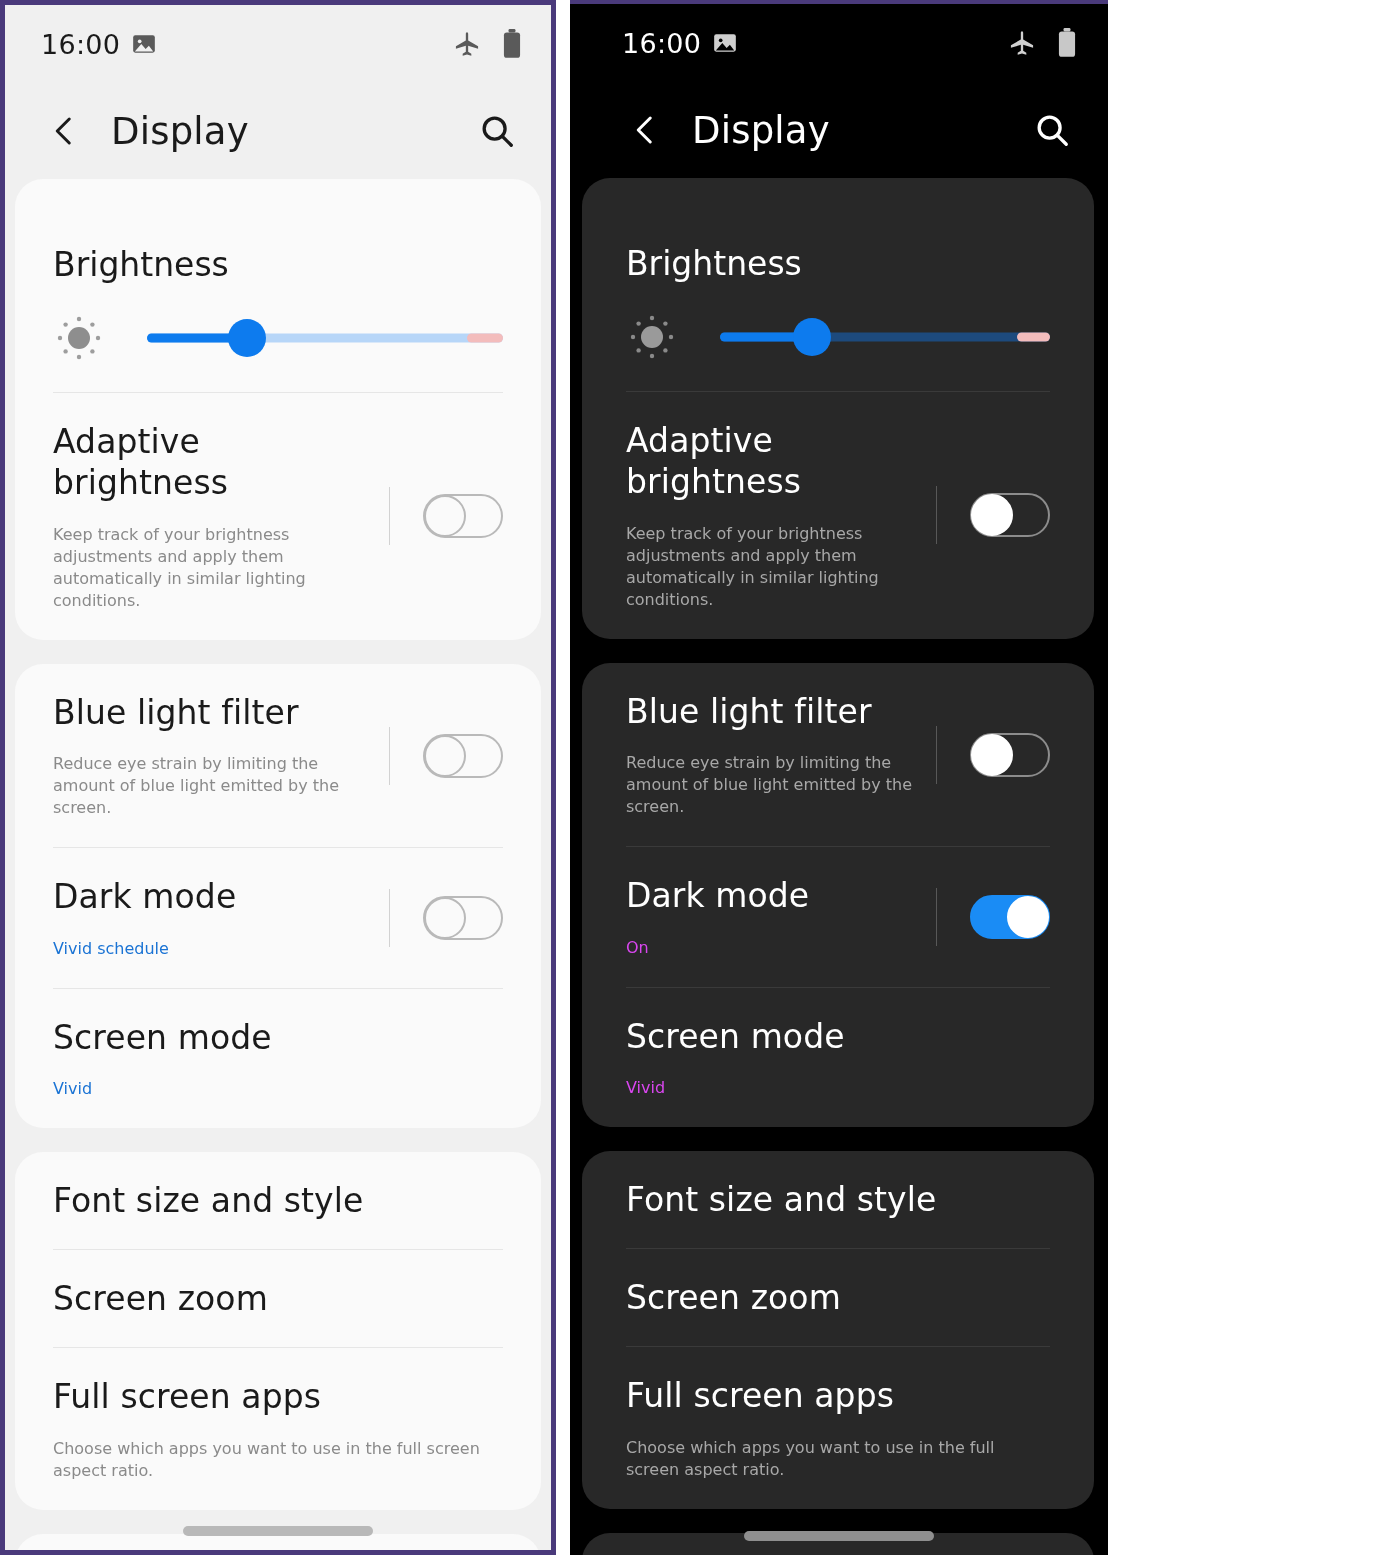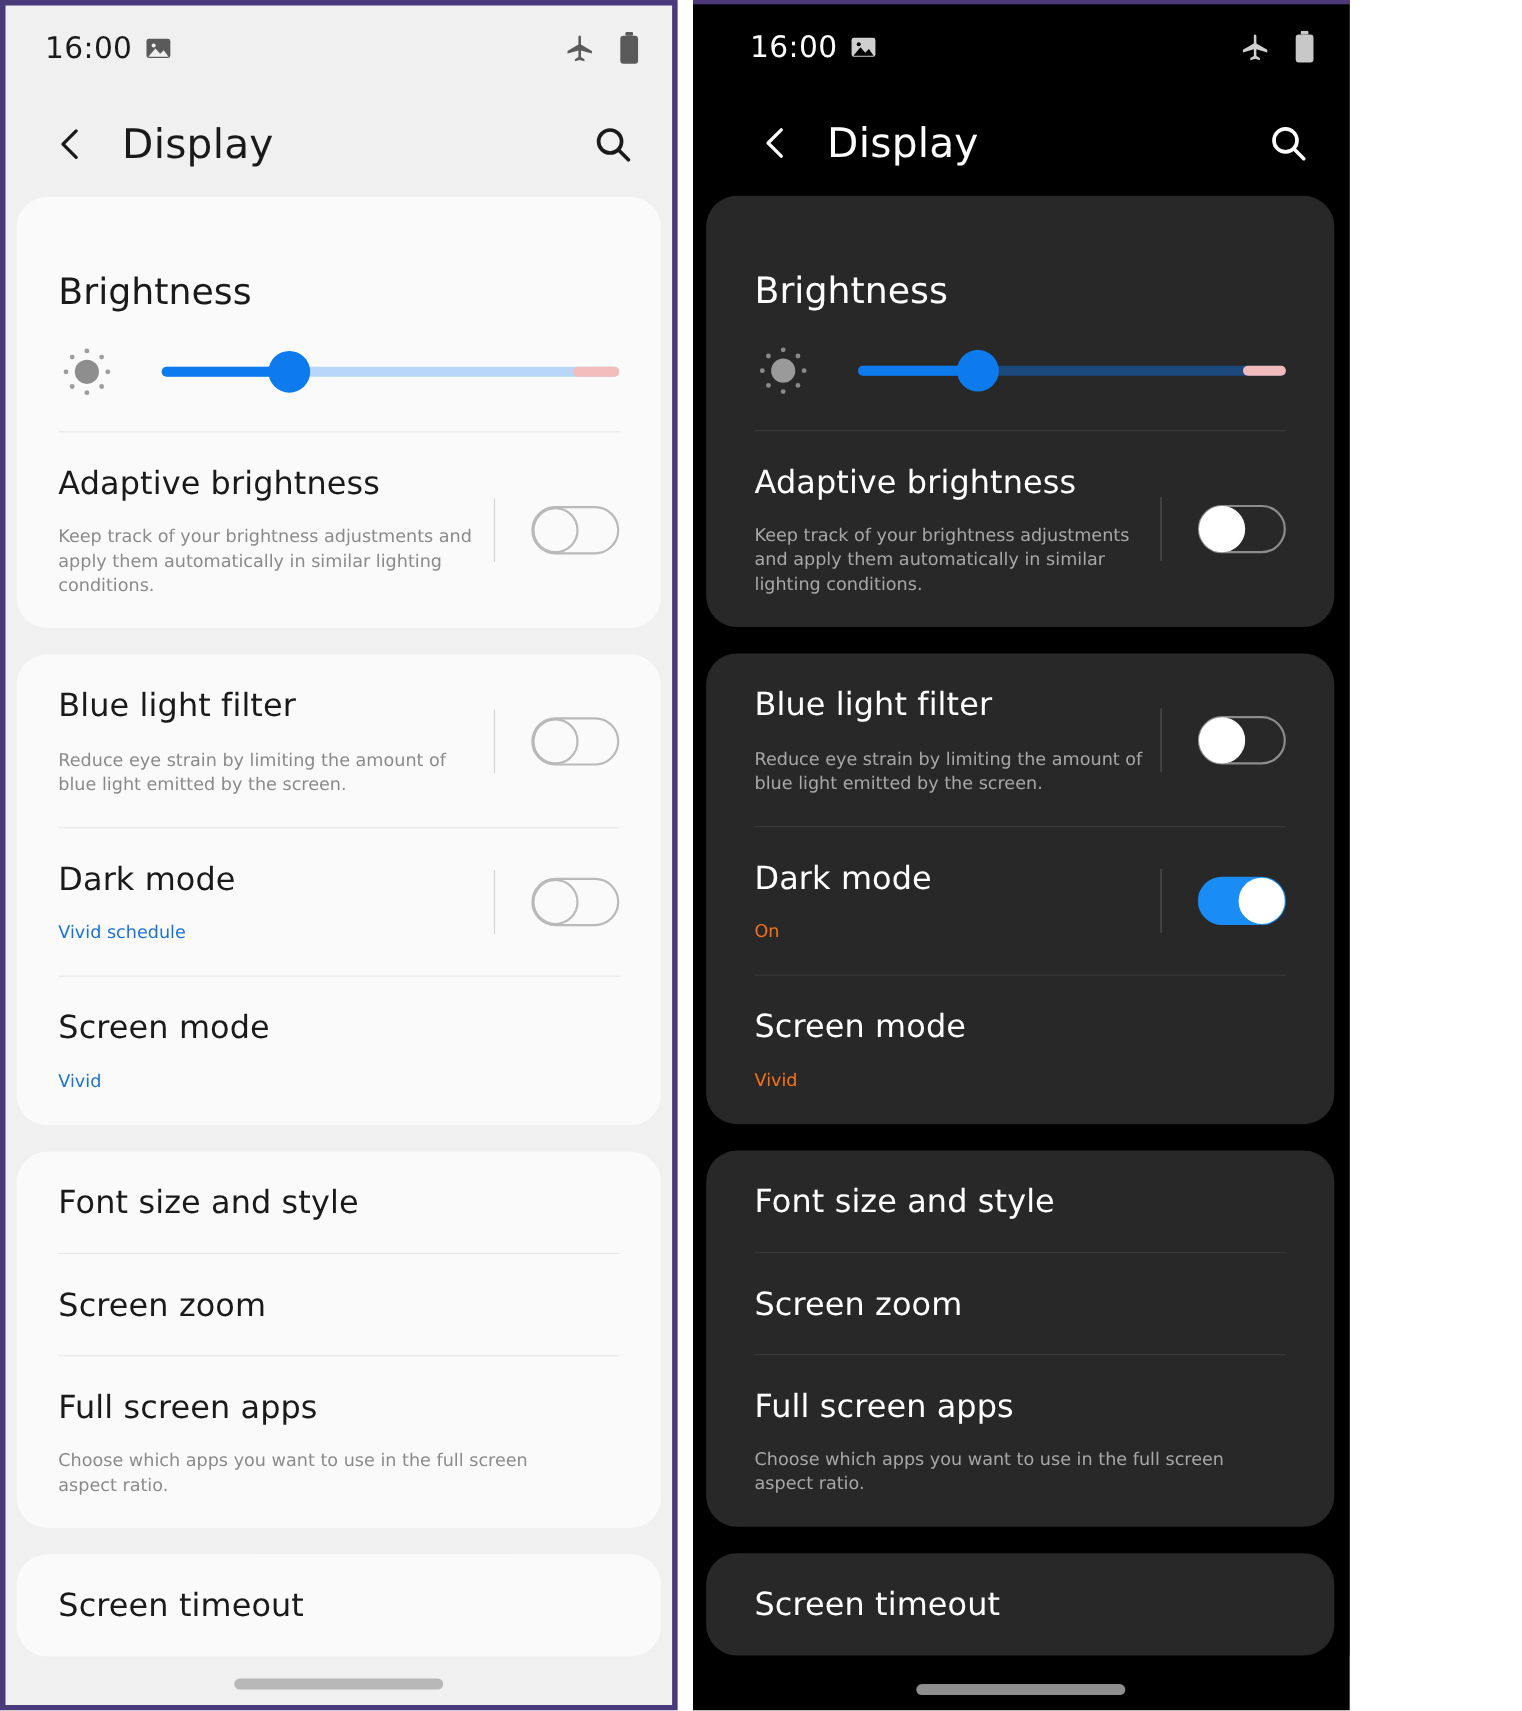--- a/index.html
+++ b/index.html
@@ -4,21 +4,21 @@
 <style>
   * { box-sizing: border-box; margin: 0; padding: 0; }
   html, body {
     width: 1384px; height: 1555px;
     background: #ffffff;
     font-family: "DejaVu Sans", sans-serif;
     overflow: hidden;
   }
   .stage {
     position: relative;
-    width: 1227px; height: 1555px;
+    width: 1108px; height: 1555px;
     display: flex;
     background: #ffffff;
     border-radius: 31px;
   }
 
   
   .phone {
     position: relative;
     overflow: hidden;
   }
@@ -96,36 +96,36 @@
     padding: 28px 0;
     position: relative;
     display: flex;
     align-items: flex-start;
   }
   .row + .row { border-top: 1px solid #e6e6e6; }
   .dark .row + .row { border-top: 1px solid #3a3a3a; }
 
   .row-texts { flex: 1; min-width: 0; }
   .row-title {
-    font-size: 29px;
+    font-size: 33px;
     line-height: 1.25;
     color: #1a1a1a;
     letter-spacing: .1px;
   }
   .dark .row-title { color: #ffffff; }
   .row-sub {
     font-size: 16px;
     line-height: 1.38;
     color: #8a8a8a;
     margin-top: 20px;
     max-width: 480px;
   }
   .dark .row-sub { color: #a8a8a8; }
   .row-sub.accent { color: #1a73d4; max-width:none; }
-  .dark .row-sub.accent { color: #f97316; }
+  .dark .row-sub.accent { color: #d946ef; }
 
   
   .bright-row { display: block; padding: 30px 0 34px; }
   .bright-title { font-size: 33px; color:#1a1a1a;margin-top:36px; }
   .dark .bright-title { color:#fff; }
   .slider-wrap {
     display: flex;
     align-items: center;
     margin-top: 34px;
     height: 40px;

